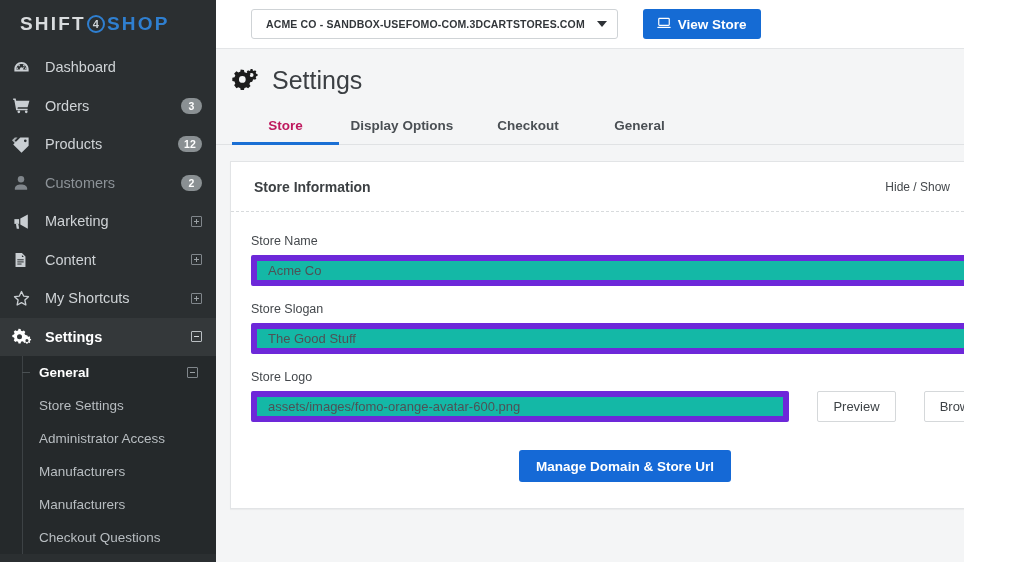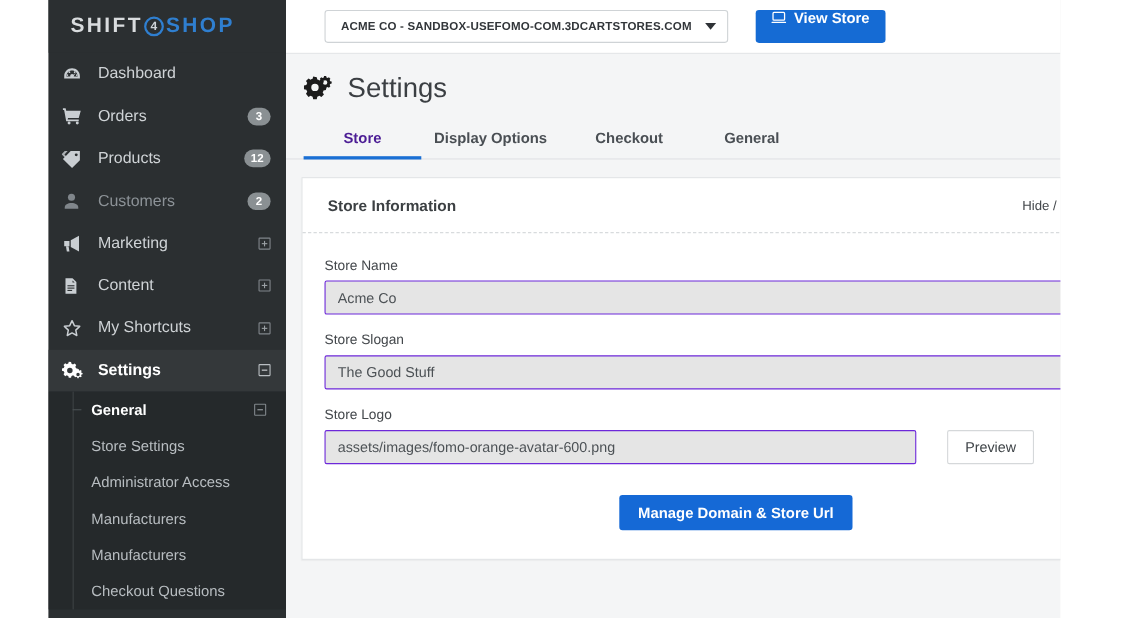--- a/index.html
+++ b/index.html
@@ -2,21 +2,21 @@
 <html><head>
 <meta charset="utf-8">
 <style>
   * { box-sizing: border-box; margin: 0; padding: 0; }
   html, body {
     width: 1024px; height: 562px;
     font-family: "Liberation Sans", sans-serif;
     background: #ffffff;
     overflow: hidden;
   }
-  .app { display: flex; width: 964px; height: 562px; padding-left: 44px; }
+  .app { display: flex; width: 964px; height: 562px; }
 
   
   .sidebar {
     width: 216px; min-width: 216px; height: 562px;
     background: #2b2f31;
     display: flex; flex-direction: column;
     overflow: hidden;
   }
   .logo-wrap {
     height: 48px; display: flex; align-items: center;
@@ -107,21 +107,21 @@
   .store-select .txt {
     font-size: 10.5px; font-weight: 700; color: #32363a; letter-spacing: .15px;
     white-space: nowrap;
   }
   .caret { width: 0; height: 0; border-left: 5px solid transparent;
            border-right: 5px solid transparent; border-top: 6px solid #2e3236;
            margin-left: 12px; }
   .view-store-btn {
     height: 30px; background: #156bd4; color: #fff; border: none;
     border-radius: 3px; padding: 0 14px;
-    display: flex; align-items: flex-start; gap: 7px; cursor: pointer;
+    display: flex; align-items: center; gap: 7px; cursor: pointer;
     font-size: 13.5px; font-weight: 700; font-family: "Liberation Sans", sans-serif;
   }
 
   .page-head { display: flex; align-items: center; gap: 13px;
                padding: 17px 0 0 16px; }
   .page-head .gears { color: #1c1c1c; display: flex; align-items: center; }
   .page-title { font-size: 25px; color: #3b3f43; font-weight: 400; }
 
   .tabs { display: flex; align-items: flex-end; gap: 0;
           padding-left: 16px; margin-top: 14px;
@@ -129,21 +129,21 @@
   .tab {
     font-size: 13.5px; font-weight: 700; color: #4a4f54;
     padding: 9px 0 9px 0; margin-right: 0;
     cursor: pointer; text-align: center;
     border-bottom: 3px solid transparent; margin-bottom: -1px;
   }
   .tab.t0 { width: 107px; }
   .tab.t1 { width: 126px; }
   .tab.t2 { width: 126px; }
   .tab.t3 { width: 97px; }
-  .tab.active { color: #4c1d95; border-bottom-color: #1a6fd4; }
+  .tab.active { color: #be185d; border-bottom-color: #1a6fd4; }
 
   .panel-wrap { padding: 16px 8px 0 14px; }
   .panel {
     background: #ffffff; border: 1px solid #e2e4e6;
     box-shadow: 0 1px 1px rgba(0,0,0,.04);
     width: 790px;
   }
   .panel-head {
     height: 50px; display: flex; align-items: stretch;
     border-bottom: 1px dashed #d8dbdd;
@@ -158,22 +158,22 @@
     width: 54px; border-left: 1px solid #e2e4e6;
     display: flex; align-items: center; justify-content: center;
     cursor: pointer;
   }
   .dash { width: 11px; height: 4px; background: #1c1c1c; display: block; }
 
   .panel-body { padding: 22px 20px 26px 20px; }
   .field { margin-bottom: 16px; }
   .field-label { font-size: 12.5px; color: #44484c; margin-bottom: 7px; }
   .input {
-    width: 100%; height: 31px; border: 1px solid #6d28d9; border-radius: 2px;
-    background: #e5e5e5; font-size: 13px; color: #4d5256;
+    width: 100%; height: 31px; border: 6px solid #6d28d9; border-radius: 2px;
+    background: #14b8a6; font-size: 13px; color: #4d5256;
     padding: 0 11px; font-family: "Liberation Sans", sans-serif;
   }
   .logo-row { display: flex; gap: 28px; align-items: center; }
   .logo-row .input { flex: 1; }
   .sm-btn {
     height: 31px; min-width: 70px; padding: 0 15px;
     border: 1px solid #d5d8da; background: #fff; border-radius: 2px;
     font-size: 13px; color: #3e4347; cursor: pointer;
     font-family: "Liberation Sans", sans-serif;
   }

